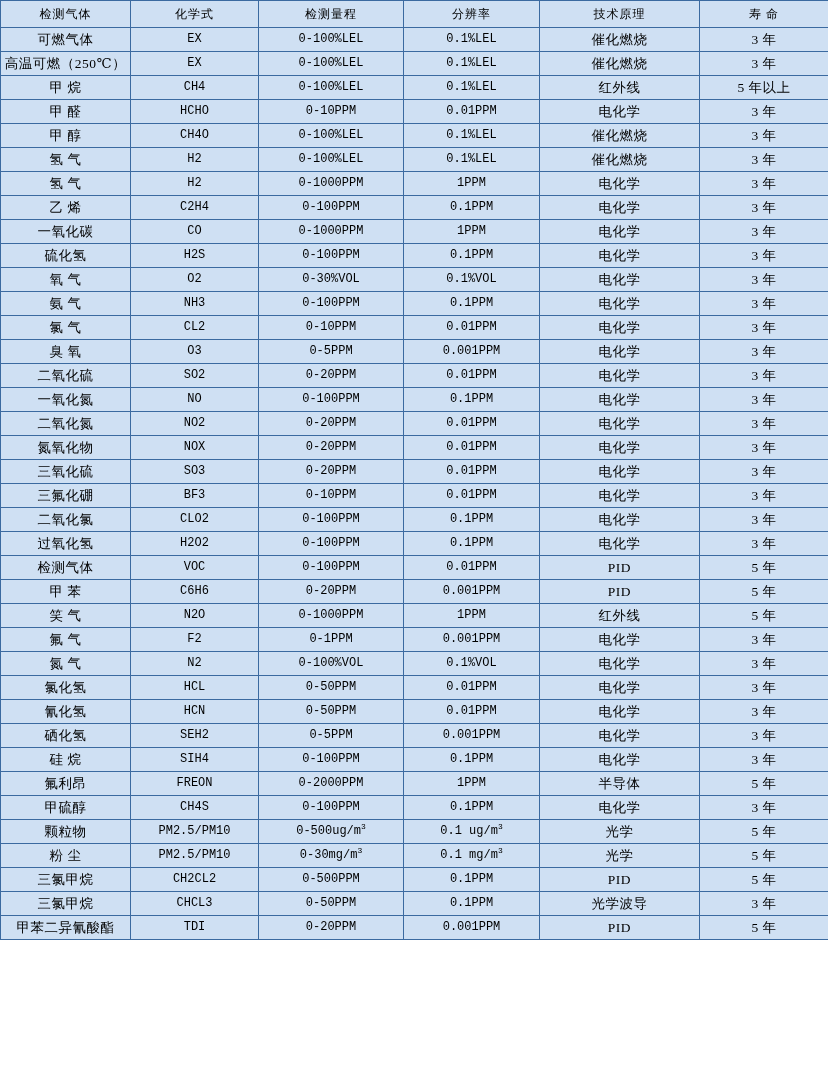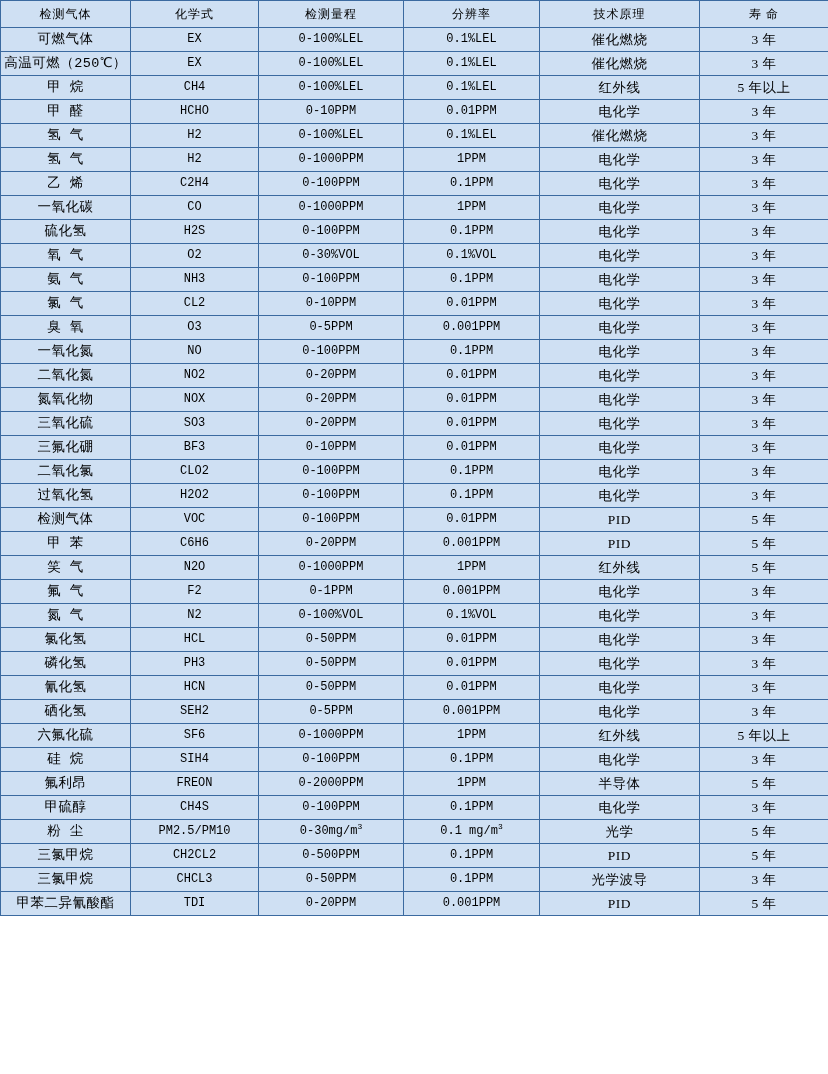--- a/index.html
+++ b/index.html
@@ -42,21 +42,20 @@
     line-height: 26px;
     letter-spacing: 1px;
   }
   #gas-table tbody td {
     font-size: 13px;
   }
   
   #gas-table tbody td.name {
     font-size: 13.5px;
     letter-spacing: 0.5px;
-    font-family: Liberation Mono, monospace;
   }
   #gas-table tbody td.formula,
   #gas-table tbody td.range,
   #gas-table tbody td.res {
     font-family: "Liberation Mono", "DejaVu Sans Mono", monospace;
     font-size: 12px;
     letter-spacing: 0px;
   }
   #gas-table tbody td.tech,
   #gas-table tbody td.life {
@@ -118,20 +117,28 @@
       </tr>
       <tr>
         <td class="name">甲 醛</td>
         <td class="formula">HCHO</td>
         <td class="range">0-10PPM</td>
         <td class="res">0.01PPM</td>
         <td class="tech">电化学</td>
         <td class="life">3 年</td>
       </tr>
       <tr>
+        <td class="name">甲 醇</td>
+        <td class="formula">CH4O</td>
+        <td class="range">0-100%LEL</td>
+        <td class="res">0.1%LEL</td>
+        <td class="tech">催化燃烧</td>
+        <td class="life">3 年</td>
+      </tr>
+      <tr>
         <td class="name">氢 气</td>
         <td class="formula">H2</td>
         <td class="range">0-100%LEL</td>
         <td class="res">0.1%LEL</td>
         <td class="tech">催化燃烧</td>
         <td class="life">3 年</td>
       </tr>
       <tr>
         <td class="name">氢 气</td>
         <td class="formula">H2</td>
@@ -190,20 +197,28 @@
       </tr>
       <tr>
         <td class="name">臭 氧</td>
         <td class="formula">O3</td>
         <td class="range">0-5PPM</td>
         <td class="res">0.001PPM</td>
         <td class="tech">电化学</td>
         <td class="life">3 年</td>
       </tr>
       <tr>
+        <td class="name">二氧化硫</td>
+        <td class="formula">SO2</td>
+        <td class="range">0-20PPM</td>
+        <td class="res">0.01PPM</td>
+        <td class="tech">电化学</td>
+        <td class="life">3 年</td>
+      </tr>
+      <tr>
         <td class="name">一氧化氮</td>
         <td class="formula">NO</td>
         <td class="range">0-100PPM</td>
         <td class="res">0.1PPM</td>
         <td class="tech">电化学</td>
         <td class="life">3 年</td>
       </tr>
       <tr>
         <td class="name">二氧化氮</td>
         <td class="formula">NO2</td>
@@ -294,50 +309,34 @@
       </tr>
       <tr>
         <td class="name">氯化氢</td>
         <td class="formula">HCL</td>
         <td class="range">0-50PPM</td>
         <td class="res">0.01PPM</td>
         <td class="tech">电化学</td>
         <td class="life">3 年</td>
       </tr>
       <tr>
-        <td class="name">磷化氢</td>
-        <td class="formula">PH3</td>
-        <td class="range">0-50PPM</td>
-        <td class="res">0.01PPM</td>
-        <td class="tech">电化学</td>
-        <td class="life">3 年</td>
-      </tr>
-      <tr>
         <td class="name">氰化氢</td>
         <td class="formula">HCN</td>
         <td class="range">0-50PPM</td>
         <td class="res">0.01PPM</td>
         <td class="tech">电化学</td>
         <td class="life">3 年</td>
       </tr>
       <tr>
         <td class="name">硒化氢</td>
         <td class="formula">SEH2</td>
         <td class="range">0-5PPM</td>
         <td class="res">0.001PPM</td>
         <td class="tech">电化学</td>
         <td class="life">3 年</td>
-      </tr>
-      <tr>
-        <td class="name">六氟化硫</td>
-        <td class="formula">SF6</td>
-        <td class="range">0-1000PPM</td>
-        <td class="res">1PPM</td>
-        <td class="tech">红外线</td>
-        <td class="life">5 年以上</td>
       </tr>
       <tr>
         <td class="name">硅 烷</td>
         <td class="formula">SIH4</td>
         <td class="range">0-100PPM</td>
         <td class="res">0.1PPM</td>
         <td class="tech">电化学</td>
         <td class="life">3 年</td>
       </tr>
       <tr>
@@ -350,20 +349,28 @@
       </tr>
       <tr>
         <td class="name">甲硫醇</td>
         <td class="formula">CH4S</td>
         <td class="range">0-100PPM</td>
         <td class="res">0.1PPM</td>
         <td class="tech">电化学</td>
         <td class="life">3 年</td>
       </tr>
       <tr>
+        <td class="name">颗粒物</td>
+        <td class="formula">PM2.5/PM10</td>
+        <td class="range">0-500ug/m<sup>3</sup></td>
+        <td class="res">0.1 ug/m<sup>3</sup></td>
+        <td class="tech">光学</td>
+        <td class="life">5 年</td>
+      </tr>
+      <tr>
         <td class="name">粉 尘</td>
         <td class="formula">PM2.5/PM10</td>
         <td class="range">0-30mg/m<sup>3</sup></td>
         <td class="res">0.1 mg/m<sup>3</sup></td>
         <td class="tech">光学</td>
         <td class="life">5 年</td>
       </tr>
       <tr>
         <td class="name">三氯甲烷</td>
         <td class="formula">CH2CL2</td>

